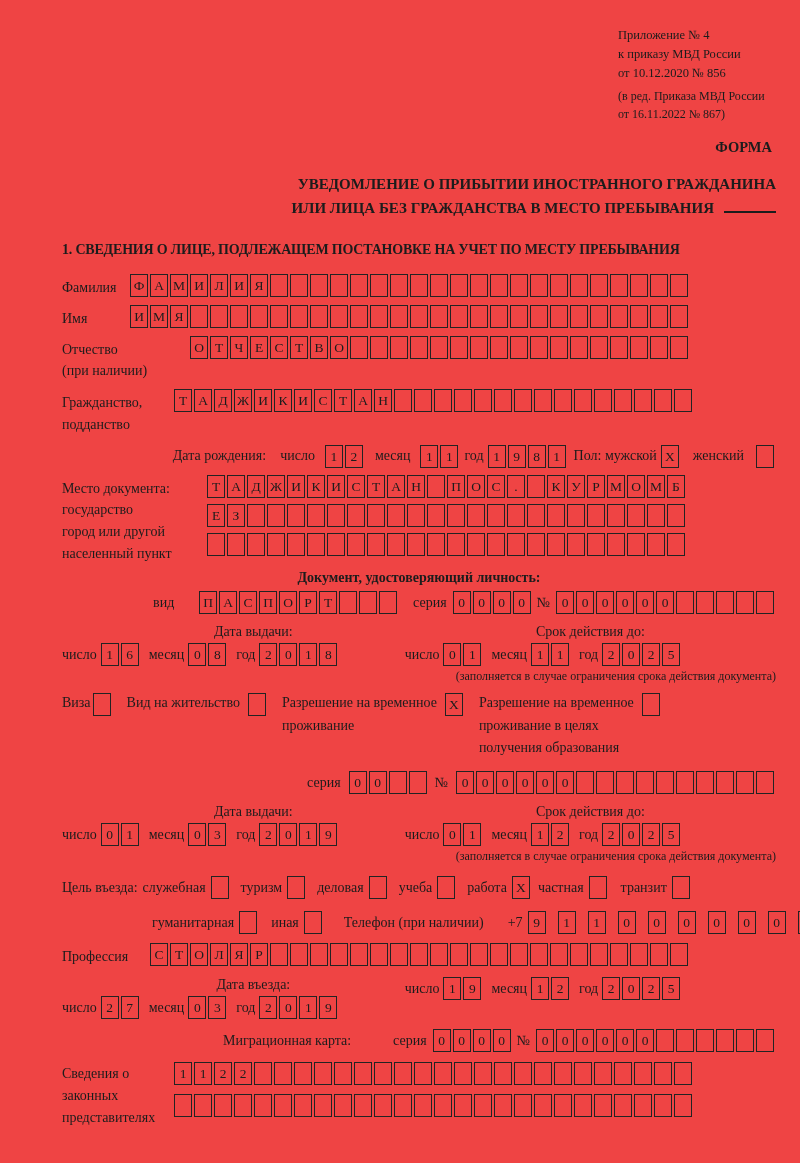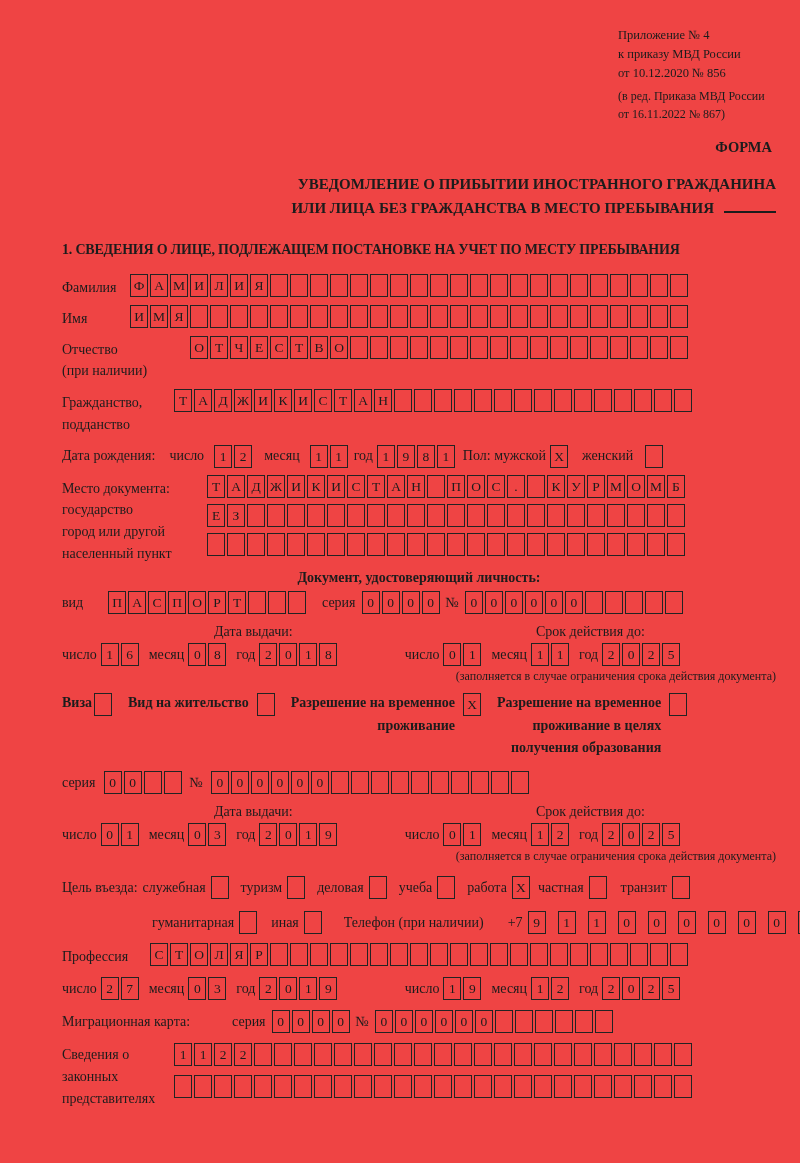--- a/index.html
+++ b/index.html
@@ -37,29 +37,29 @@
   .dgrp { }
   .dgrp.left { width: 48%; }
   .dgrp.right { width: 52%; }
   .dhead { text-align: center; font-size: 14px; margin-bottom: 3px; }
   .dgrp.left .dhead { padding-left: 40px; }
   .drow { display: flex; align-items: center; font-size: 14px; white-space: nowrap; }
   .drow .dl { margin-right: 4px; }
   .drow .cells { margin-right: 8px; }
   .dnote { font-size: 12px; text-align: right; margin-top: 3px; white-space: nowrap; }
 
-  .inline-row { display: flex; align-items: center; font-size: 14px; margin-top: 9px; white-space: nowrap; }
+  .inline-row { display: flex; align-items: center; font-size: 14px; margin-top: 9px; white-space: nowrap; justify-content: flex-end; }
   .inline-row .gap { width: 10px; }
 
   .center-bold { text-align: center; font-weight: bold; font-size: 14px; margin-top: 10px; }
 
   
   .permits { display: flex; align-items: flex-start; margin-top: 8px; font-size: 14px; }
   .permit { display: flex; align-items: flex-start; margin-right: 14px; }
-  .permit .ptext { text-align: right; line-height: 1.6; margin-right: 8px; font-weight: bold; }
+  .permit .ptext { text-align: left; line-height: 1.6; margin-right: 8px; }
   .permit .cell { margin-top: 1px; }
 
   .purpose { display: flex; align-items: center; font-size: 14px; margin-top: 12px; white-space: nowrap; }
   .purpose .plbl { margin-right: 5px; }
   .purpose .cell { margin-right: 12px; }
   .purpose .cell:last-child { margin-right: 0; }
 </style>
 </head>
 <body>
 
@@ -279,20 +279,21 @@
     <span class="cells"><span class="cell">9</span><span class="cell">1</span><span class="cell">1</span><span class="cell">0</span><span class="cell">0</span><span class="cell">0</span><span class="cell">0</span><span class="cell">0</span><span class="cell">0</span><span class="cell"></span></span>
   </div>
 
   <div class="row" style="margin-top:9px;">
     <div class="lbl w88">Профессия</div>
     <div class="cells"><span class="cell">С</span><span class="cell">Т</span><span class="cell">О</span><span class="cell">Л</span><span class="cell">Я</span><span class="cell">Р</span><span class="cell"></span><span class="cell"></span><span class="cell"></span><span class="cell"></span><span class="cell"></span><span class="cell"></span><span class="cell"></span><span class="cell"></span><span class="cell"></span><span class="cell"></span><span class="cell"></span><span class="cell"></span><span class="cell"></span><span class="cell"></span><span class="cell"></span><span class="cell"></span><span class="cell"></span><span class="cell"></span><span class="cell"></span><span class="cell"></span><span class="cell"></span></div>
   </div>
 
   <div class="dates">
     <div class="dgrp left">
+      <div class="dhead">Дата въезда:</div>
       <div class="drow">
         <span class="dl">число</span>
         <span class="cells"><span class="cell">2</span><span class="cell">7</span></span>
         <span class="dl">месяц</span>
         <span class="cells"><span class="cell">0</span><span class="cell">3</span></span>
         <span class="dl">год</span>
         <span class="cells"><span class="cell">2</span><span class="cell">0</span><span class="cell">1</span><span class="cell">9</span></span>
       </div>
     </div>
     <div class="dgrp right">

